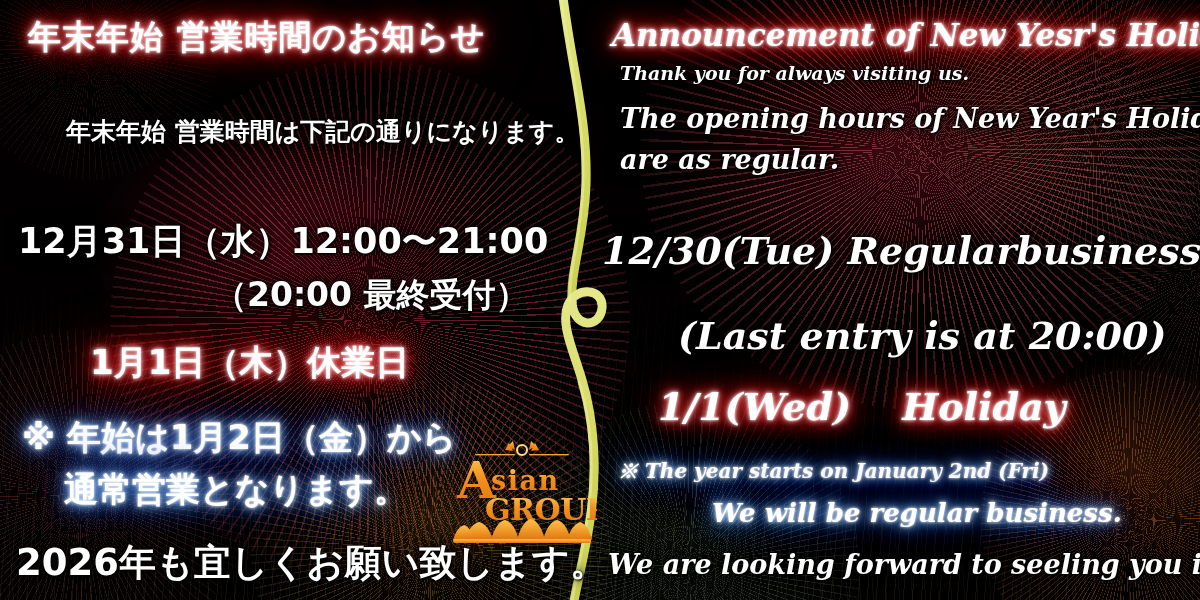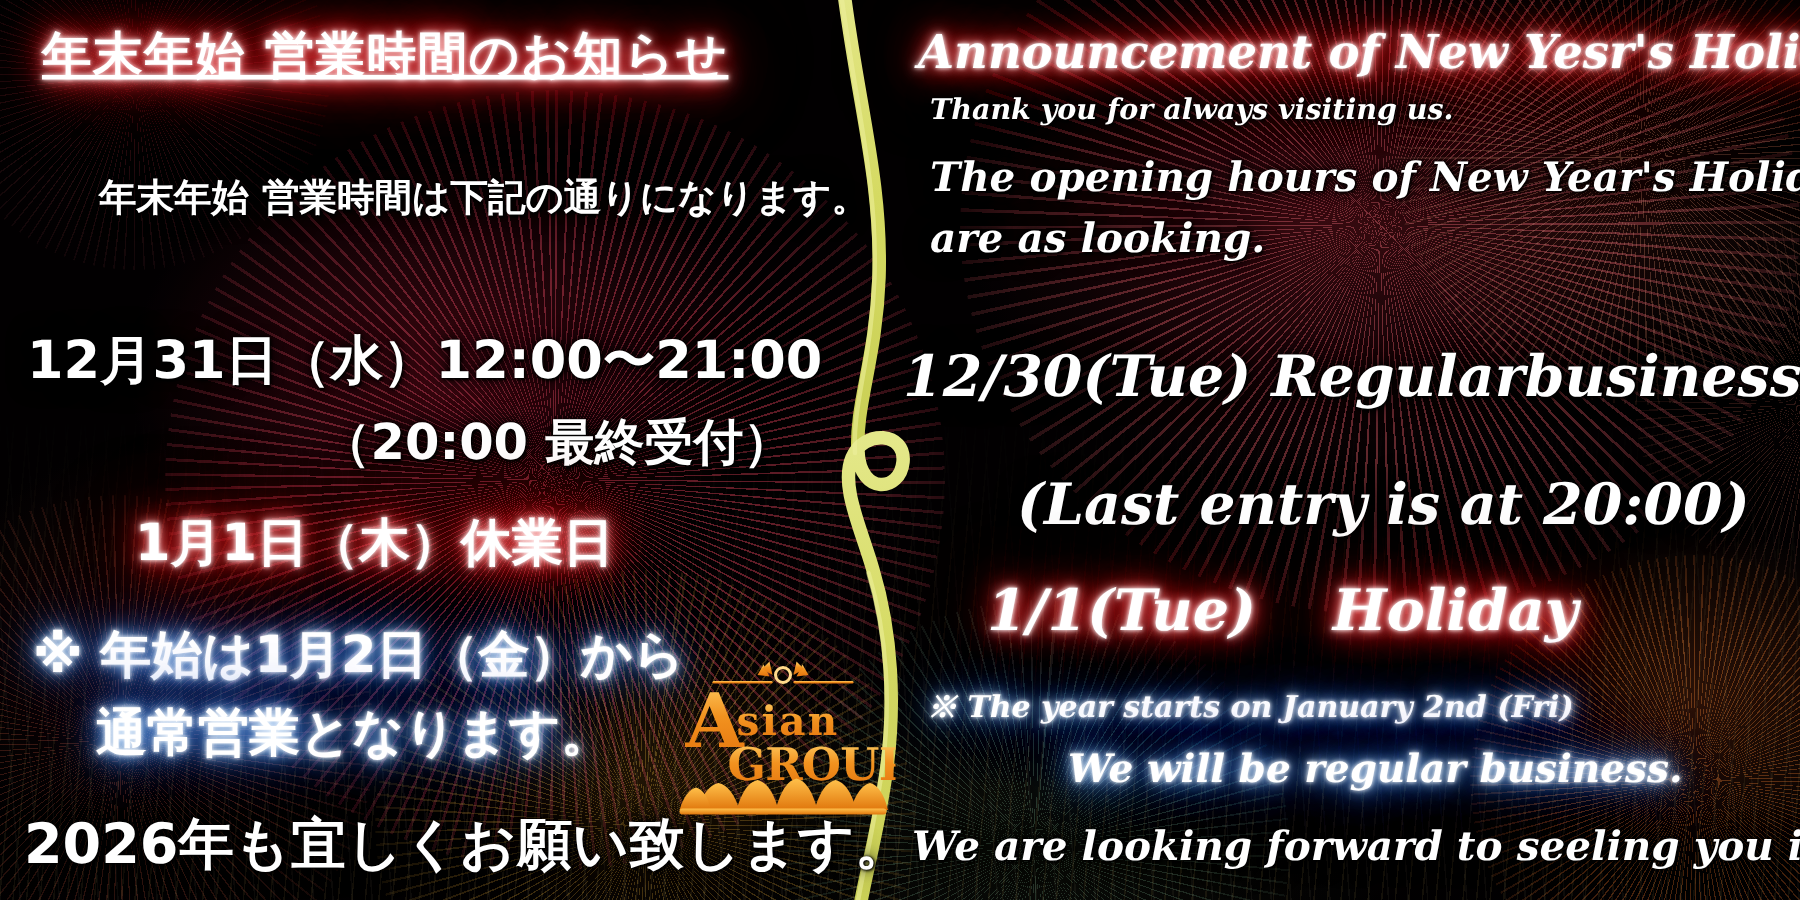--- a/index.html
+++ b/index.html
@@ -135,21 +135,21 @@
       </g>
       <g stroke="#eef19f" fill="none" stroke-linecap="round" opacity=".55">
         <path d="M40 -10 C 50 70, 65 120, 63 185 C 61 240, 48 270, 50 302" stroke-width="3"></path>
         <path d="M59 382 C 71 422, 75 470, 67 520 C 61 560, 54 586, 50 612" stroke-width="3"></path>
       </g>
     </svg>
   </div>
 
   <div class="panel left">
 
-    <div class="ln jp glow-red" style="left:28px;top:20px;font-size:33px;letter-spacing:1px;text-decoration:underline;">年末年始 営業時間のお知らせ</div>
+    <div class="ln jp glow-red" style="left:28px;top:20px;font-size:33px;letter-spacing:1px;">年末年始 営業時間のお知らせ</div>
 
     <div class="ln jp glow-plain" style="left:18px;top:119px;font-size:25px;margin-left:48px;">年末年始 営業時間は下記の通りになります。</div>
 
     <div class="ln jp glow-plain" style="left:18px;top:224px;font-size:35px;">12月31日（水）12:00〜21:00</div>
     <div class="ln jp glow-plain" style="left:214px;top:278px;font-size:33px;">（20:00 最終受付）</div>
     <div class="ln jp glow-red" style="left:66px;top:345px;font-size:34px;margin-left:24px;">1月1日（木）休業日</div>
 
     <div class="ln jp glow-blue" style="left:22px;top:420px;font-size:34px;">※ 年始は1月2日（金）から</div>
     <div class="ln jp glow-blue" style="left:64px;top:472px;font-size:34px;">通常営業となります。</div>
 
@@ -196,25 +196,25 @@
       </svg>
     </div>
   </div>
 
   <div class="panel right">
 
     <div class="ln en glow-red" style="left:12px;top:20px;font-size:31px;">Announcement of New Yesr's Holiday</div>
 
     <div class="ln en glow-plain" style="left:20px;top:64px;font-size:19px;">Thank you for always visiting us.</div>
     <div class="ln en glow-plain" style="left:20px;top:105px;font-size:27px;">The opening hours of New Year's Holidays</div>
-    <div class="ln en glow-plain" style="left:20px;top:146px;font-size:27px;">are as looking.</div>
+    <div class="ln en glow-plain" style="left:20px;top:146px;font-size:27px;">are as regular.</div>
 
     <div class="ln en glow-plain" style="left:2px;top:193px;font-size:38px;margin-top:39px;">12/30(Tue) Regularbusiness</div>
     <div class="ln en glow-plain" style="left:78px;top:317px;font-size:38px;">(Last entry is at 20:00)</div>
-    <div class="ln en glow-red" style="left:58px;top:388px;font-size:38px;">1/1(Tue)　 Holiday</div>
+    <div class="ln en glow-red" style="left:58px;top:388px;font-size:38px;">1/1(Wed)　 Holiday</div>
 
     <div class="ln en glow-blue" style="left:18px;top:461px;font-size:20px;">※ The year starts on January 2nd (Fri)</div>
     <div class="ln en glow-blue" style="left:92px;top:500px;font-size:26px;padding-left:20px;">We will be regular business.</div>
 
     <div class="ln en glow-plain" style="left:8px;top:551px;font-size:27px;">We are looking forward to seeling you in 2026.</div>
   </div>
 
 </div>
 
 </body></html>

